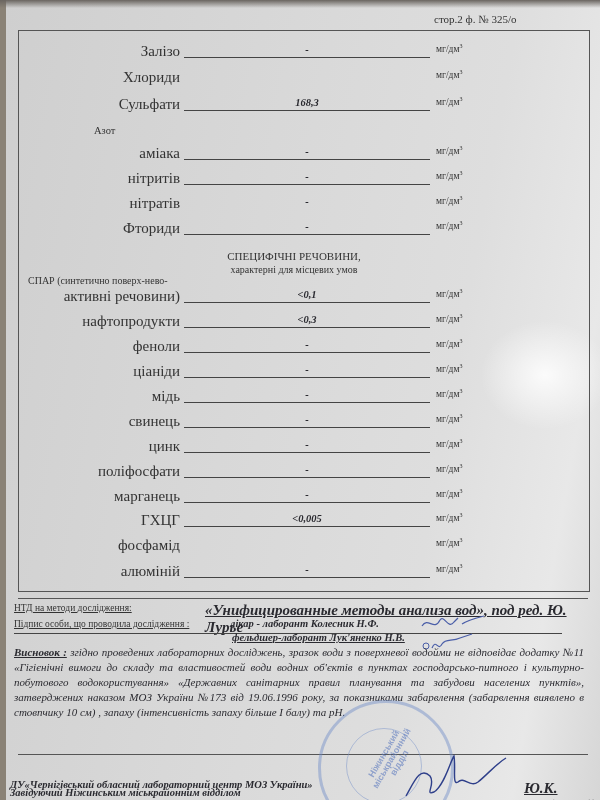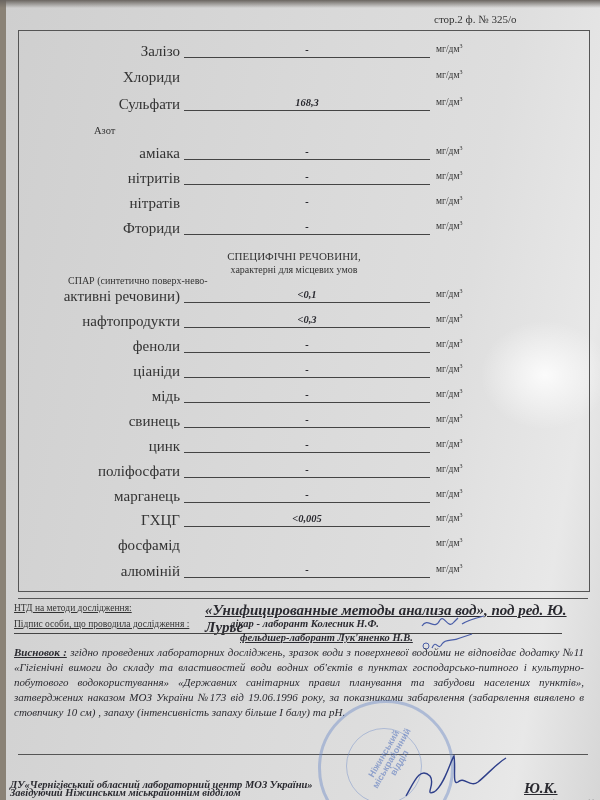--- a/index.html
+++ b/index.html
@@ -38,37 +38,37 @@
     position: absolute; left: 436px; font-size: 9.5px; color: #333;
   }
   .row .unit sup { font-size: 6px; }
   .section-title {
     position: absolute; left: 0; width: 600px; text-align: center; font-size: 11px; color: #333;
   }
   .section-sub {
     position: absolute; left: 0; width: 600px; text-align: center; font-size: 10px; color: #333;
   }
   .azot { position: absolute; left: 94px; top: 125px; font-size: 10.5px; color: #333; }
-  .spar1 { position: absolute; left: 28px; top: 275px; font-size: 10px; color: #333; margin-left: 40px; }
+  .spar1 { position: absolute; left: 28px; top: 275px; font-size: 10px; color: #333; }
   .hr { position: absolute; left: 18px; width: 570px; border-top: 1px solid #555; }
   .ntd {
     position: absolute; left: 14px; top: 603px; font-size: 9.5px; text-decoration: underline; color: #333;
   }
   .ntd-val {
     position: absolute; left: 205px; top: 602px; font-size: 15px; font-weight: bold; font-style: italic; text-decoration: underline;
   }
   .sign-label {
     position: absolute; left: 14px; top: 619px; font-size: 9.5px; text-decoration: underline; color: #333;
   }
   .sign-person1 {
     position: absolute; left: 230px; top: 618px; font-size: 10.5px; font-weight: bold; font-style: italic;
   }
   .sign-line1 { position: absolute; left: 14px; top: 633px; width: 548px; border-top: 1px solid #444; }
   .sign-person2 {
-    position: absolute; left: 240px; top: 632px; font-size: 10.5px; font-weight: bold; font-style: italic; text-decoration: underline;
+    position: absolute; left: 232px; top: 632px; font-size: 10.5px; font-weight: bold; font-style: italic; text-decoration: underline;
   }
   .concl {
     position: absolute; left: 14px; top: 645px; width: 570px; font-size: 11px; font-style: italic; line-height: 15px;
     text-align: justify; color: #2a2a30;
   }
   .concl b { text-decoration: underline; font-weight: bold; }
   .head1 {
     position: absolute; left: 10px; top: 763px; font-size: 10.5px; font-weight: bold; font-style: italic; margin-top: 24px;
   }
   .head2 {

